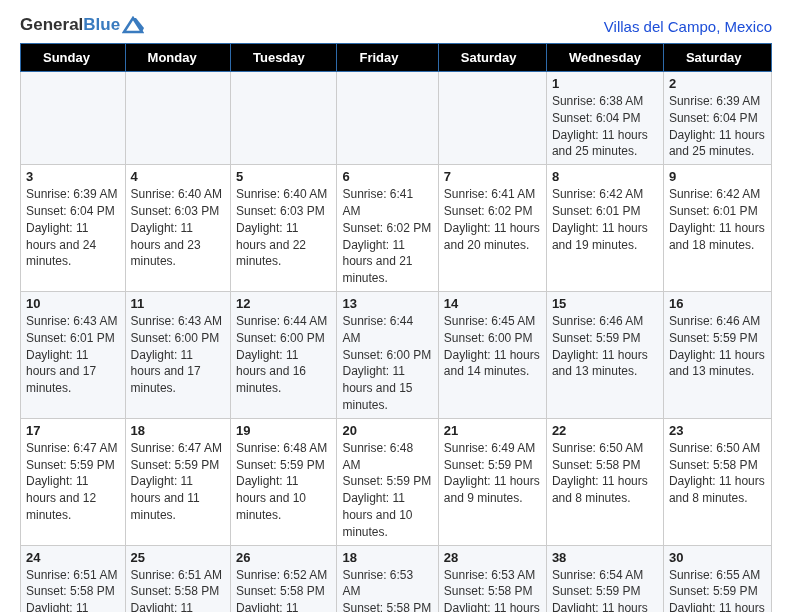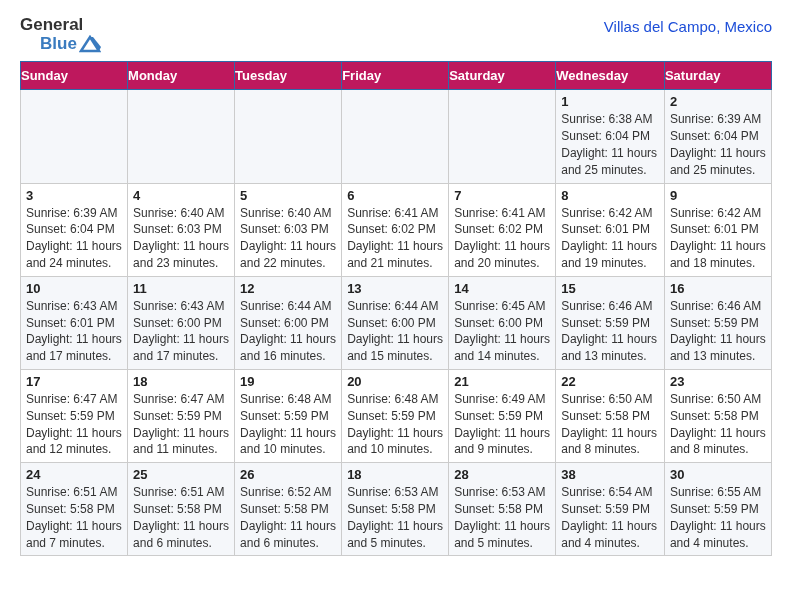--- a/index.html
+++ b/index.html
@@ -34,23 +34,23 @@
       font-size: 15px;
       color: #1d4ed8;
       margin-top: 2px;
     }
     table {
       width: 100%;
       border-collapse: collapse;
       font-size: 11px;
     }
     thead tr th {
-      background-color: #be185d;
+      background-color: #000000;
       color: #fff;
-      padding: 6px 0;
+      padding: 6px 22px;
       text-align: left;
       font-size: 13px;
       font-weight: bold;
       border: 1px solid #2d6aaa;
     }
     tbody tr td {
       border: 1px solid #ccc;
       vertical-align: top;
       padding: 4px 5px;
       min-height: 70px;
@@ -77,23 +77,23 @@
     }
     .empty-cell {
       min-height: 70px;
     }
   </style>
 </head>
 <body>
 
 <div class="header-row">
   <div class="logo">
-    <div style="display:flex;flex-direction:column;align-items:flex-start;">
+    <div style="display:flex;flex-direction:row;align-items:flex-start;">
       <span style="font-size:17px;font-weight:bold;color:#333;line-height:1.1;">General</span>
-      <div style="display:flex;align-items:center;gap:2px;margin-left:20px;">
+      <div style="display:flex;align-items:center;gap:2px;">
         <span style="font-size:17px;font-weight:bold;color:#3a7bbf;line-height:1.1;">Blue</span>
         <svg width="22" height="18" viewBox="0 0 22 18">
           <polygon points="2,16 11,2 20,16" fill="none" stroke="#3a7bbf" stroke-width="2.5"></polygon>
           <polygon points="11,2 20,16 22,12 14,2" fill="#3a7bbf"></polygon>
         </svg>
       </div>
     </div>
   </div>
   <div class="title-block">
     <div class="calendar-subtitle">Villas del Campo, Mexico</div>

